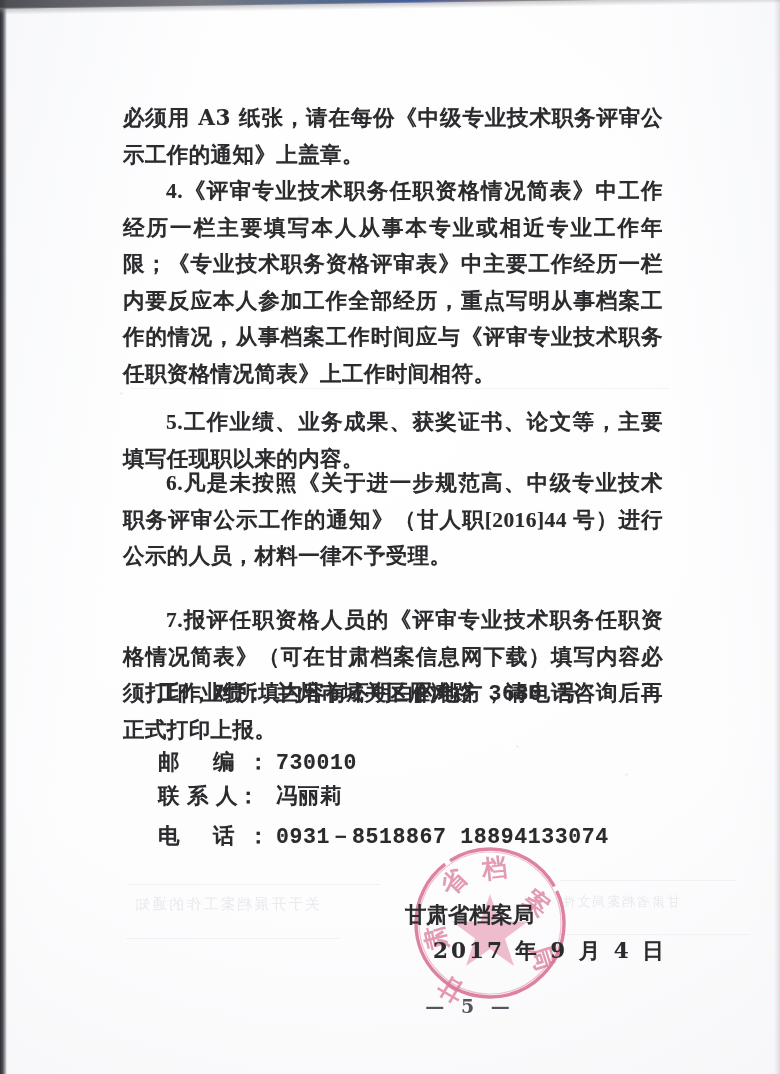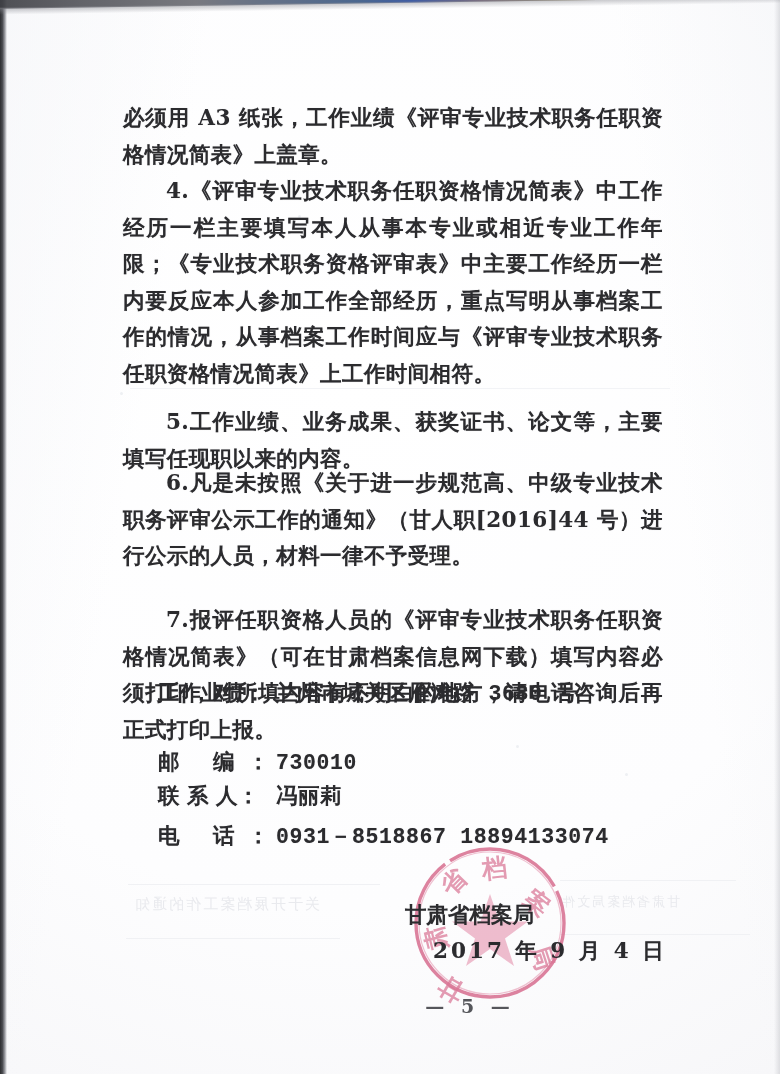--- a/index.html
+++ b/index.html
@@ -103,20 +103,21 @@
     line-height: 36.5px;
     color: #2b2b2e;
     letter-spacing: 0.4px;
     text-align: justify;
     text-justify: inter-character;
     font-weight: 600;
     text-shadow: 0 0 0.7px rgba(60,60,65,0.35);
   }
   .para.indent {
     text-indent: 43px;
+    font-family: Liberation Serif, serif;
   }
 
   
   .contact-line {
     position: absolute;
     left: 158px;
     font-size: 21.5px;
     line-height: 30px;
     color: #2b2b2e;
     font-weight: 600;
@@ -208,21 +209,21 @@
   <div class="ghost-line" style="left:130px; top:388px; width:540px; background:#f2f3f6;"></div>
 
   <div class="speck" style="left:120px; top:392px; width:3px; height:3px;"></div>
   <div class="speck" style="left:128px; top:457px; width:4px; height:4px;"></div>
   <div class="speck" style="left:625px; top:773px; width:3px; height:3px;"></div>
   <div class="speck" style="left:516px; top:745px; width:3px; height:3px;"></div>
   <div class="speck" style="left:298px; top:215px; width:3px; height:3px;"></div>
 
   <div class="doc">
 
-    <div class="para" style="top:100px;">必须用 A3 纸张，工作业绩《评审专业技术职务任职资格情况简表》上盖章。</div>
+    <div class="para" style="top:100px;">必须用 A3 纸张，请在每份《中级专业技术职务评审公示工作的通知》上盖章。</div>
 
     <div class="para indent" style="top:173px;">4.《评审专业技术职务任职资格情况简表》中工作经历一栏主要填写本人从事本专业或相近专业工作年限；《专业技术职务资格评审表》中主要工作经历一栏内要反应本人参加工作全部经历，重点写明从事档案工作的情况，从事档案工作时间应与《评审专业技术职务任职资格情况简表》上工作时间相符。</div>
 
     <div class="para indent" style="top:404px;">5.工作业绩、业务成果、获奖证书、论文等，主要填写任现职以来的内容。</div>
 
     <div class="para indent" style="top:465px;">6.凡是未按照《关于进一步规范高、中级专业技术职务评审公示工作的通知》（甘人职[2016]44 号）进行公示的人员，材料一律不予受理。</div>
 
     <div class="para indent" style="top:602px;">7.报评任职资格人员的《评审专业技术职务任职资格情况简表》（可在甘肃档案信息网下载）填写内容必须打印，对所填内容有不明白的地方，请电话咨询后再正式打印上报。</div>
 
     <div class="contact-line" style="top:678px;">

